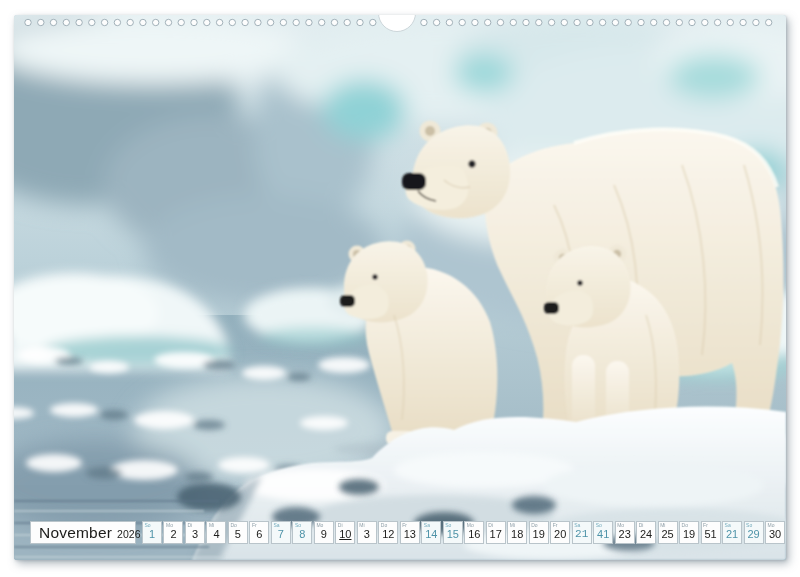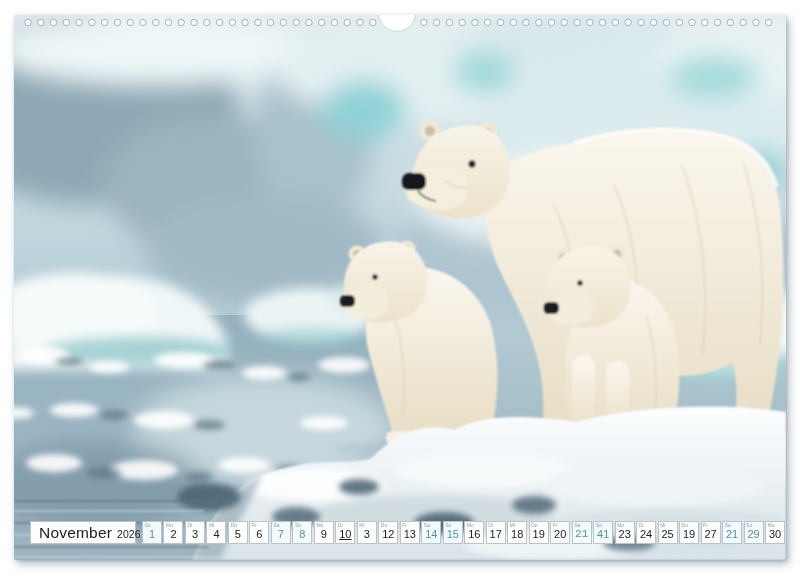--- a/index.html
+++ b/index.html
@@ -430,21 +430,21 @@
         <div class="day-cell">
           <span class="wd">Mi</span>
           <span class="num" style="color: rgb(29, 29, 27); text-align: right;">25</span>
         </div>
         <div class="day-cell">
           <span class="wd">Do</span>
           <span class="num" style="color: rgb(29, 29, 27);">19</span>
         </div>
         <div class="day-cell">
           <span class="wd">Fr</span>
-          <span class="num" style="color: rgb(29, 29, 27);">27</span>
+          <span class="num" style="color: rgb(29, 29, 27);">51</span>
         </div>
         <div class="day-cell weekend">
           <span class="wd" style="color: rgb(116, 171, 189);">Sa</span>
           <span class="num" style="color: rgb(78, 147, 168);">21</span>
         </div>
         <div class="day-cell weekend">
           <span class="wd" style="color: rgb(116, 171, 189);">So</span>
           <span class="num" style="color: rgb(78, 147, 168);">29</span>
         </div>
         <div class="day-cell">

